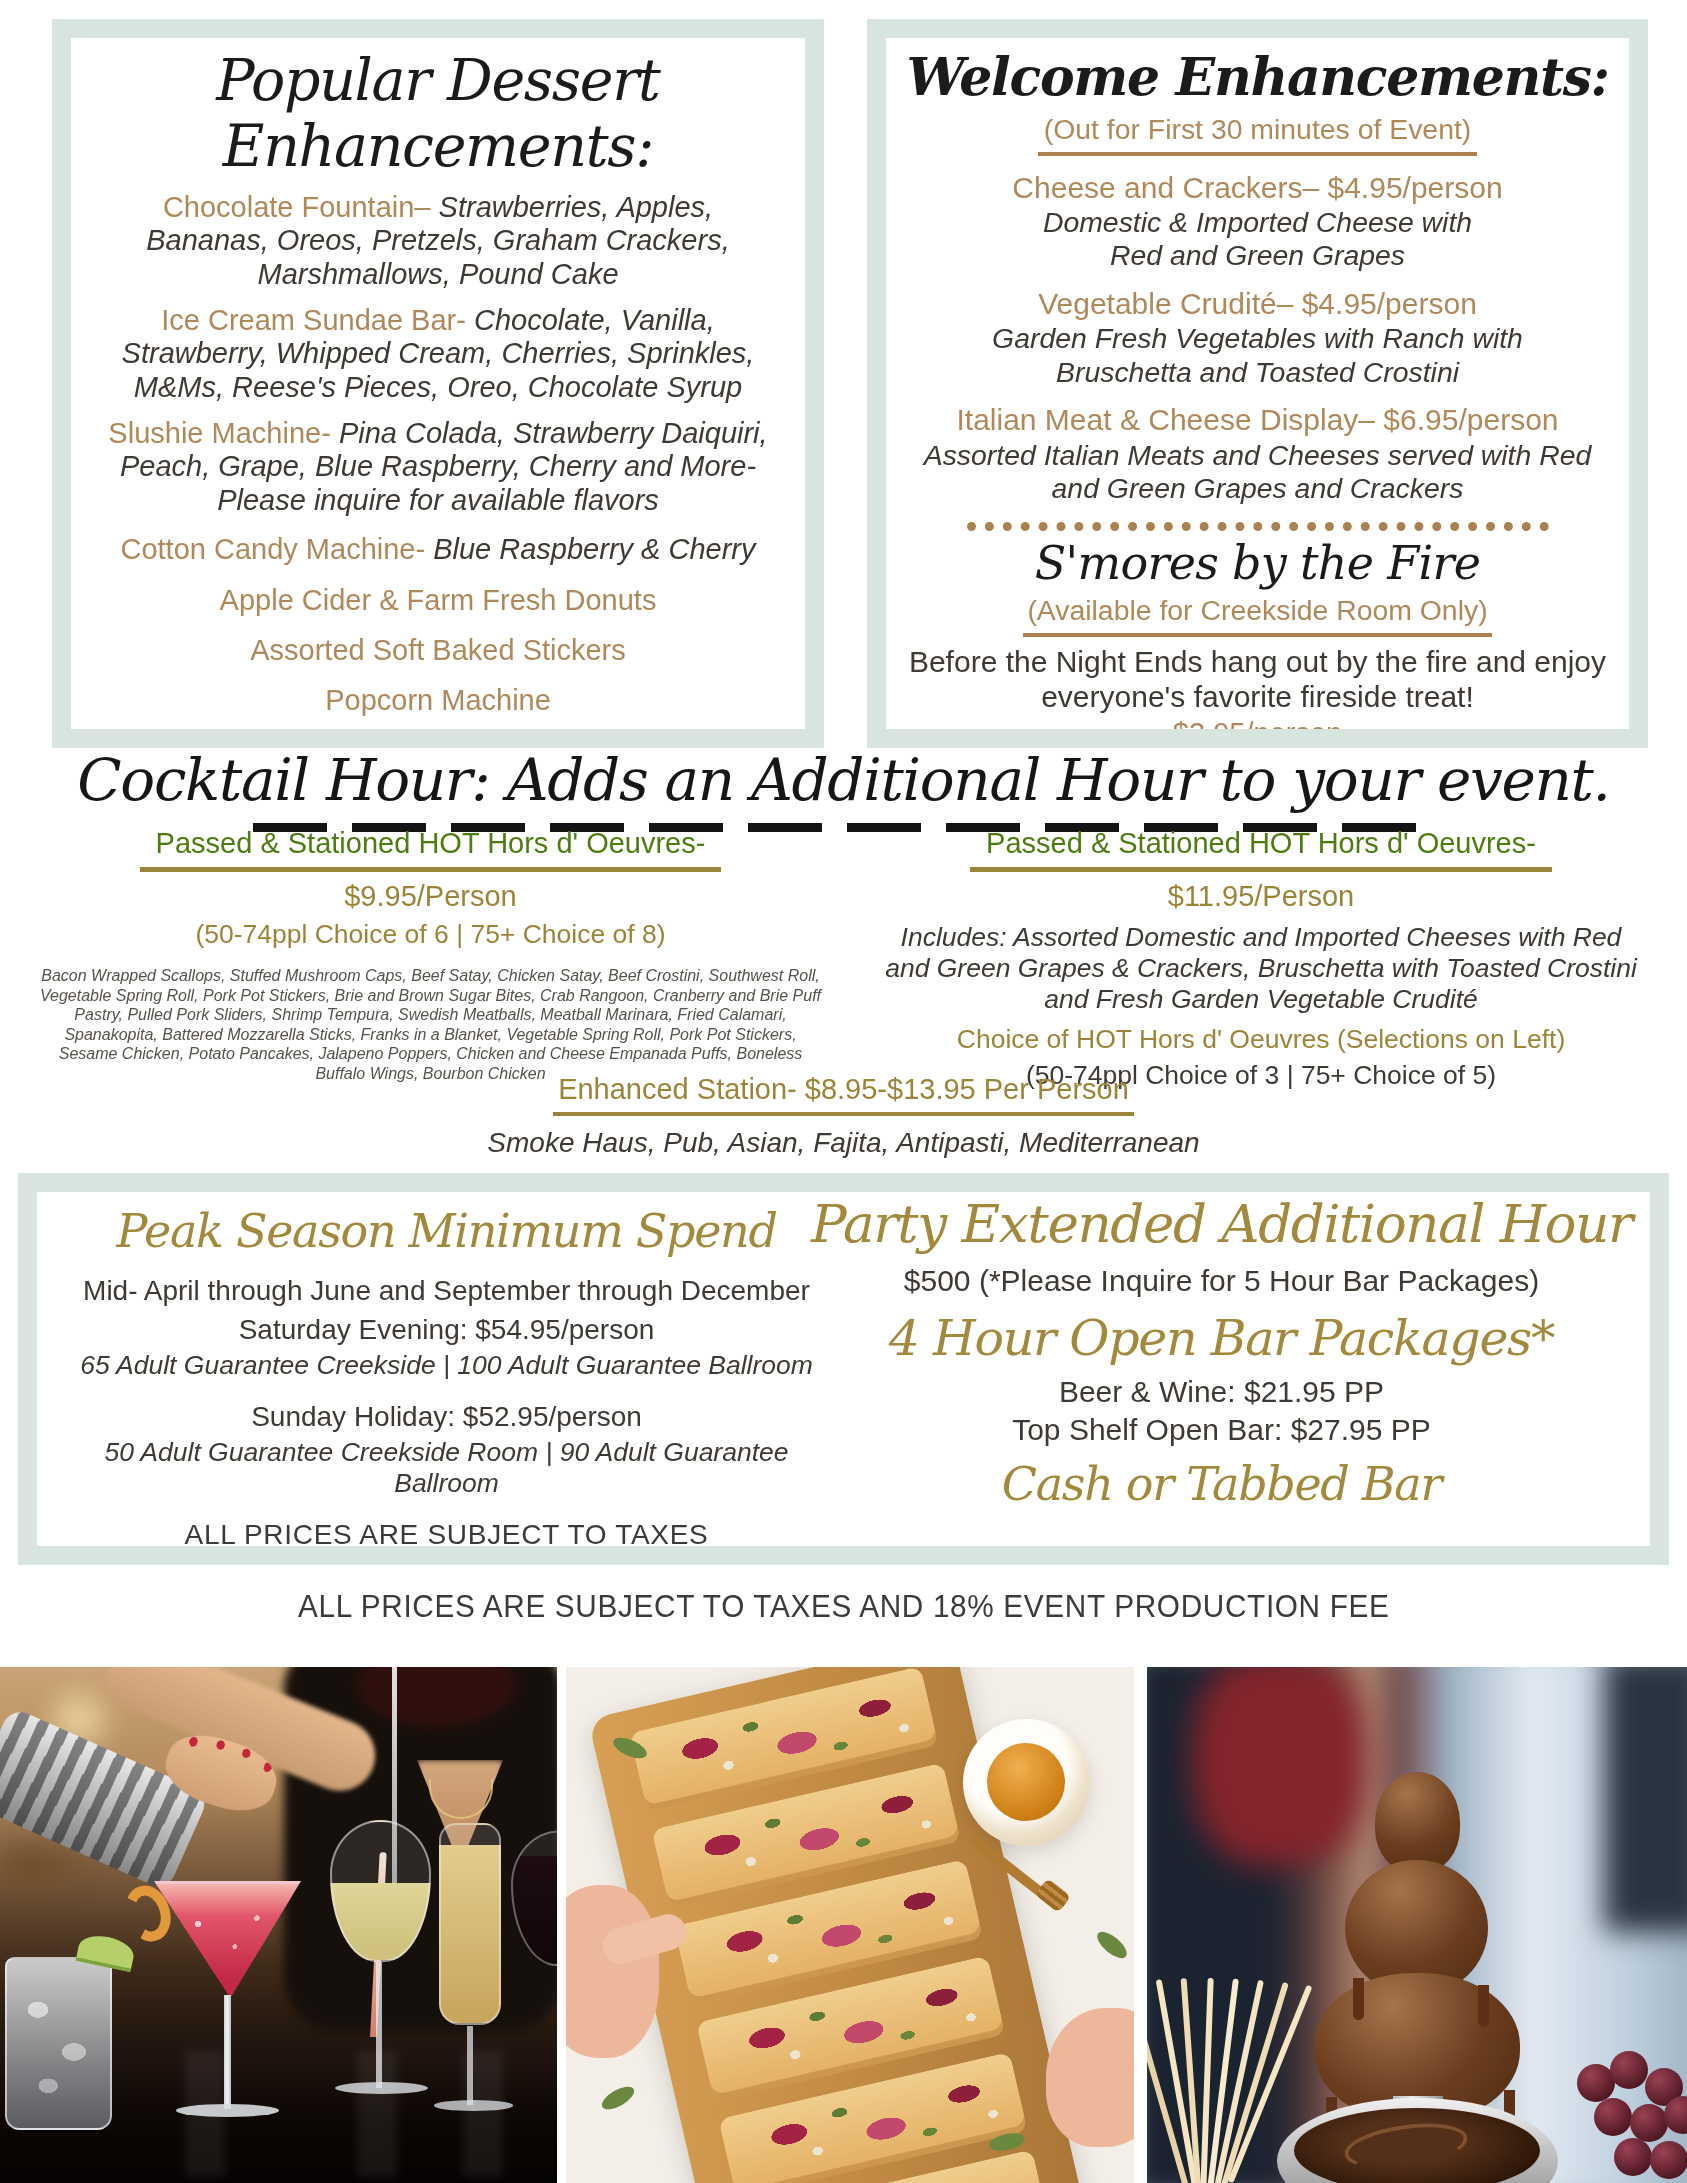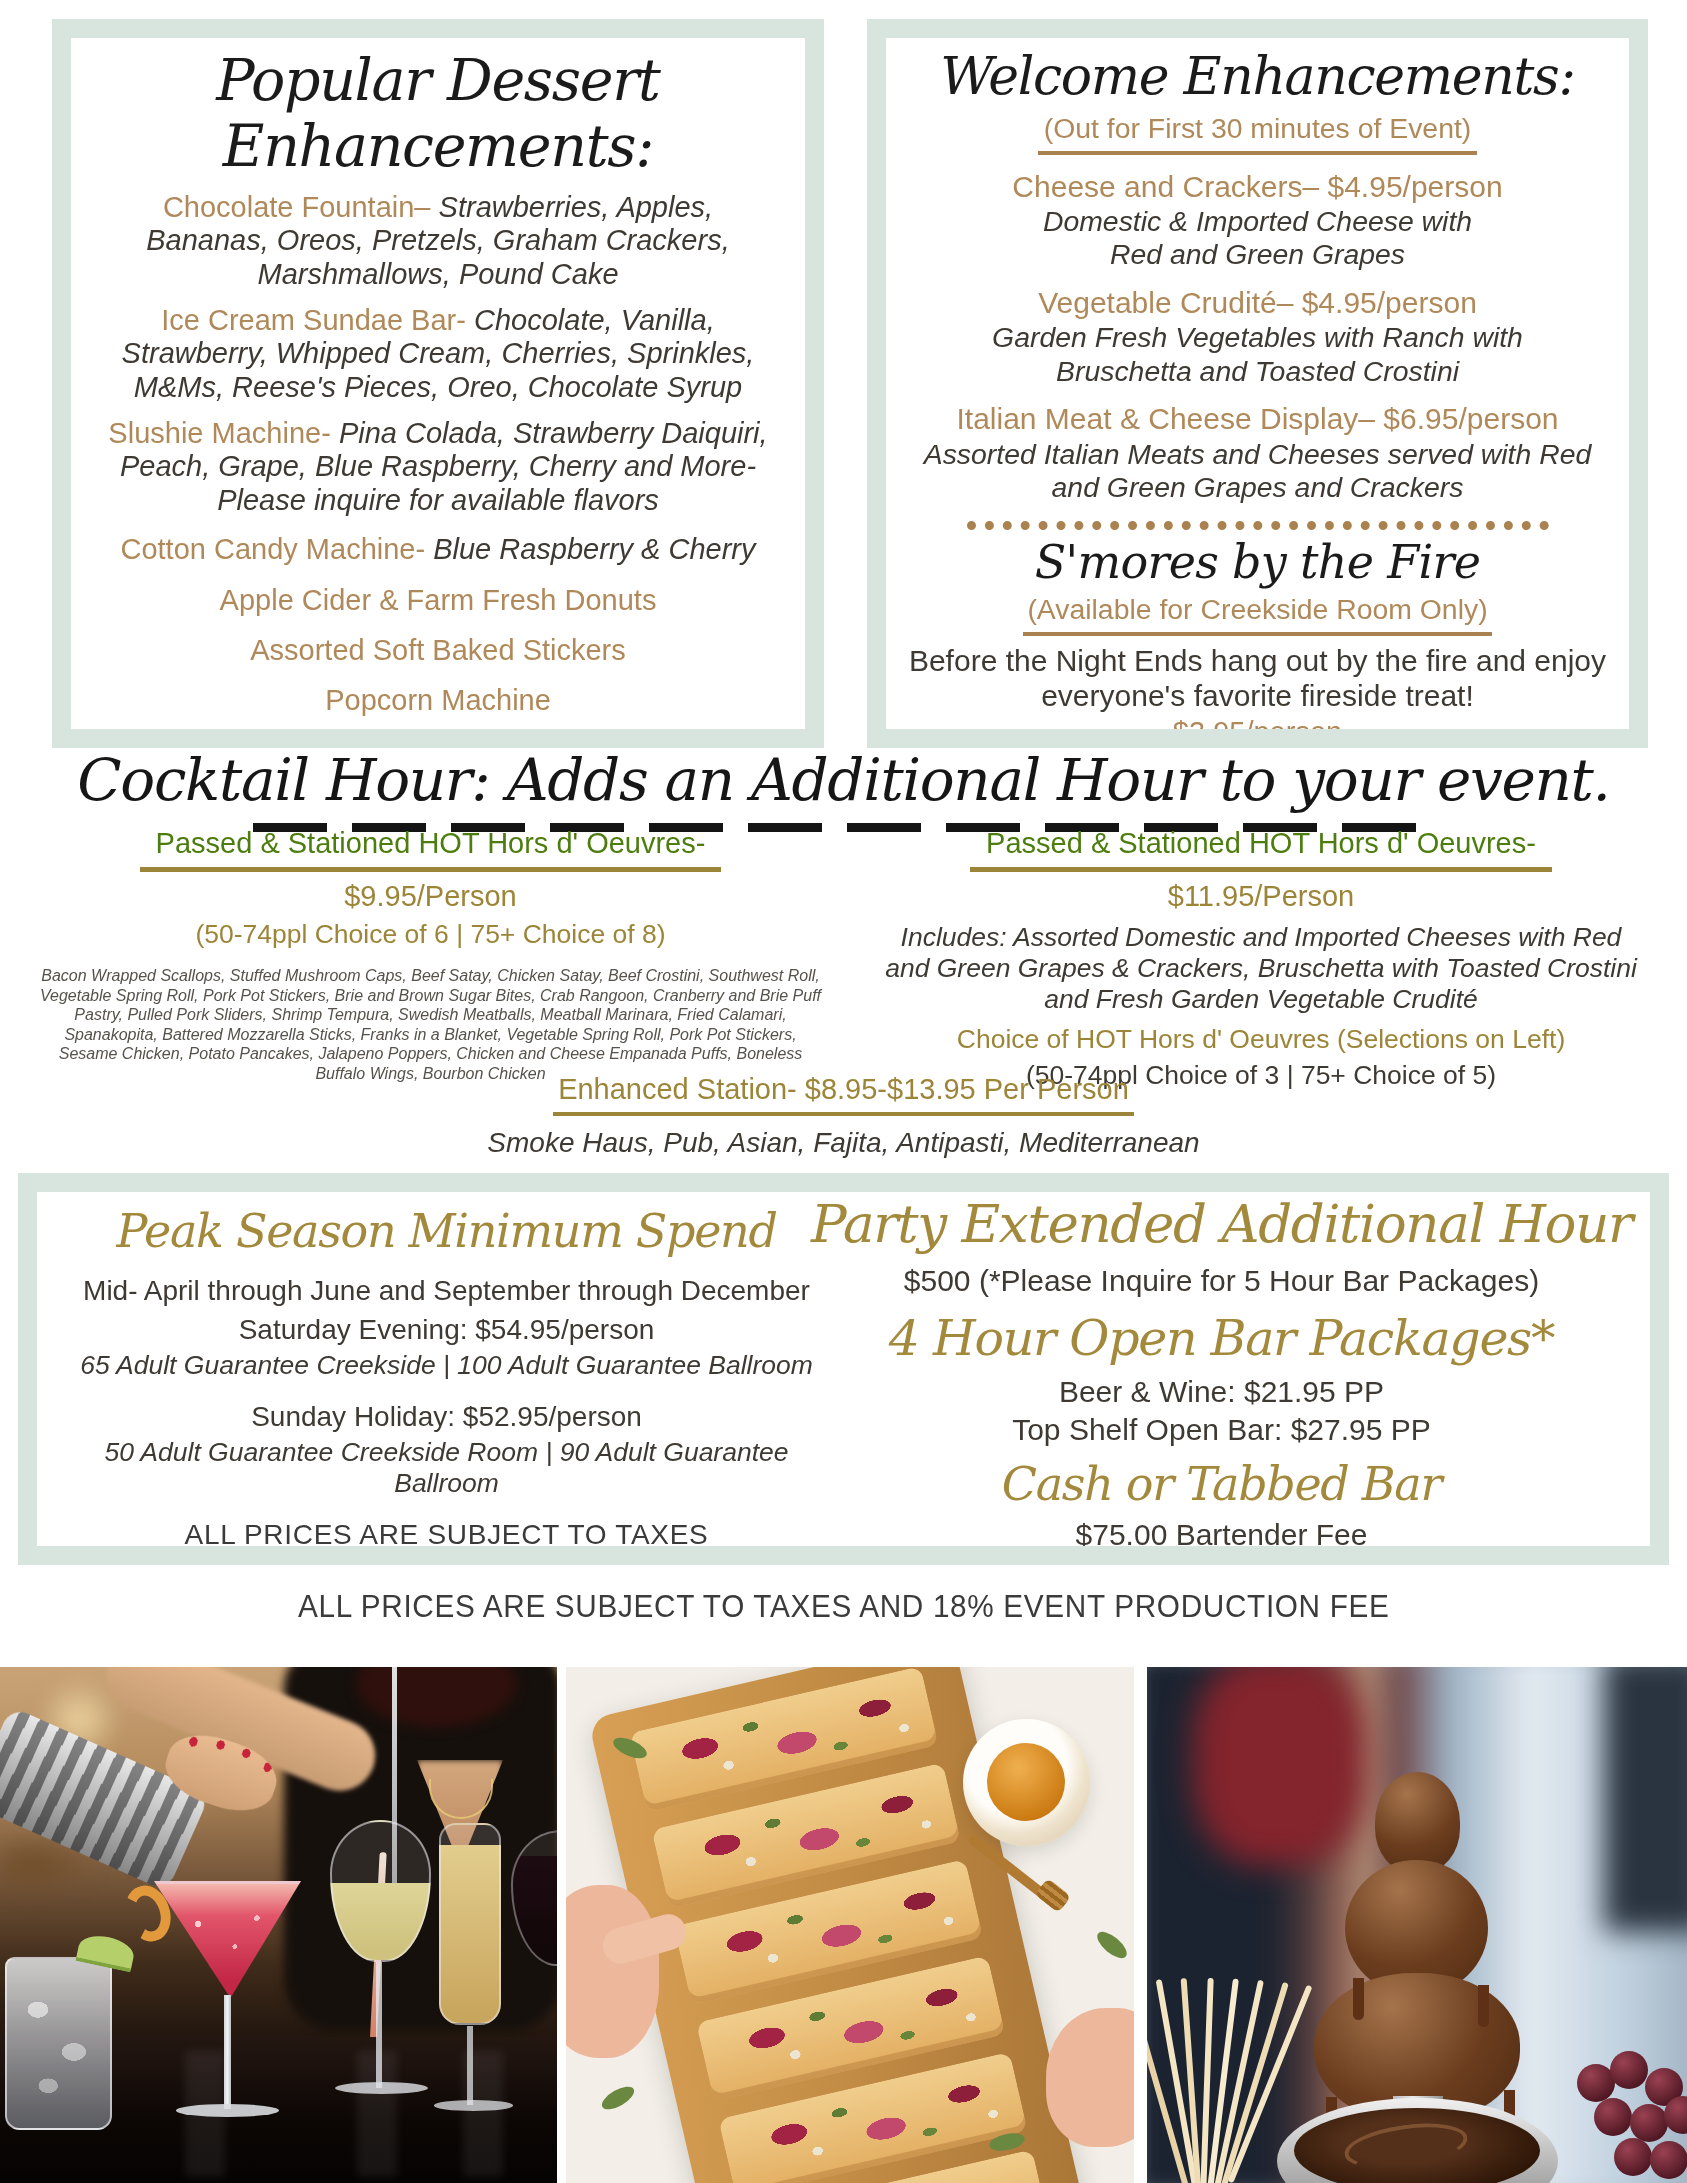--- a/index.html
+++ b/index.html
@@ -10,21 +10,21 @@
   
   .script { font-family:"DejaVu Serif", serif; font-style:italic; font-weight:400; letter-spacing:-1.3px; }
   .tan  { color:#b0895a; }
   .box  { position:absolute; border:19px solid #d8e4de; background:#fff; text-align:center; overflow:hidden; }
 
   
   .dessert-box { left:52px;  top:18.5px; width:772px; height:729px; padding:0 18.5px; }
   .welcome-box { left:867px; top:18.5px; width:781px; height:729px; padding:0 20px; }
 
   .box-title { font-size:57px; color:#1b1b1b; margin-top:9.3px;text-align:center; }
-  .welcome-box .box-title { font-size:52px; margin-top:8px; }
+  .welcome-box .box-title { font-size:52px; margin-top:8px;font-weight:bold; }
 
   .d-item { font-size:29px; line-height:1.16; margin-top:12px; }
   .d-item .desc { font-style:italic; color:#3e3933; }
   .tan-line { font-size:29px; color:#b0895a; margin-top:17px; }
 
   .w-sub { display:inline-block; font-size:28.4px; color:#b0895a; border-bottom:4.6px solid #a9824f; padding:0 5.3px 6px; margin-top:6.6px; }
   .w-name { font-size:30px; color:#b0895a; margin-top:14.6px; }
   .w-desc { font-size:28.4px; font-style:italic; line-height:1.17; margin:1.3px auto 0; }
   .w-desc.w1 { max-width:476px; }
   .w-desc.w2 { max-width:582px; }
@@ -262,21 +262,20 @@
       <p class="pol-italic mt6">50 Adult Guarantee Creekside Room | 90 Adult Guarantee Ballroom</p>
       <p class="pol-notice">ALL PRICES ARE SUBJECT TO TAXES AND 18% EVENT PRODUCTION FEE</p>
     </div>
     <div class="pol-col pol-right">
       <h2 class="script pol-title-big">Party Extended Additional Hour</h2>
       <p class="pol-line mt14" style="font-size:30px;">$500 (*Please Inquire for 5 Hour Bar Packages)</p>
       <h2 class="script pol-title mt18" style="font-size:49px;">4 Hour Open Bar Packages*</h2>
       <p class="pol-line mt12" style="font-size:30px;">Beer &amp; Wine: $21.95 PP</p>
       <p class="pol-line mt6" style="font-size:30px;">Top Shelf Open Bar: $27.95 PP</p>
       <h2 class="script pol-title mt16">Cash or Tabbed Bar</h2>
-      <p class="pol-line mt10" style="font-size:30px;">$75.00 Bartender Fee</p>
     </div>
   </section>
 
   <div class="footer-line">
     <span>ALL PRICES ARE SUBJECT TO TAXES AND 18% EVENT PRODUCTION FEE</span>
   </div>
 
   <div class="photo photo1">
     <div class="p1-bokeh"></div>
     <div class="p1-person"></div>

